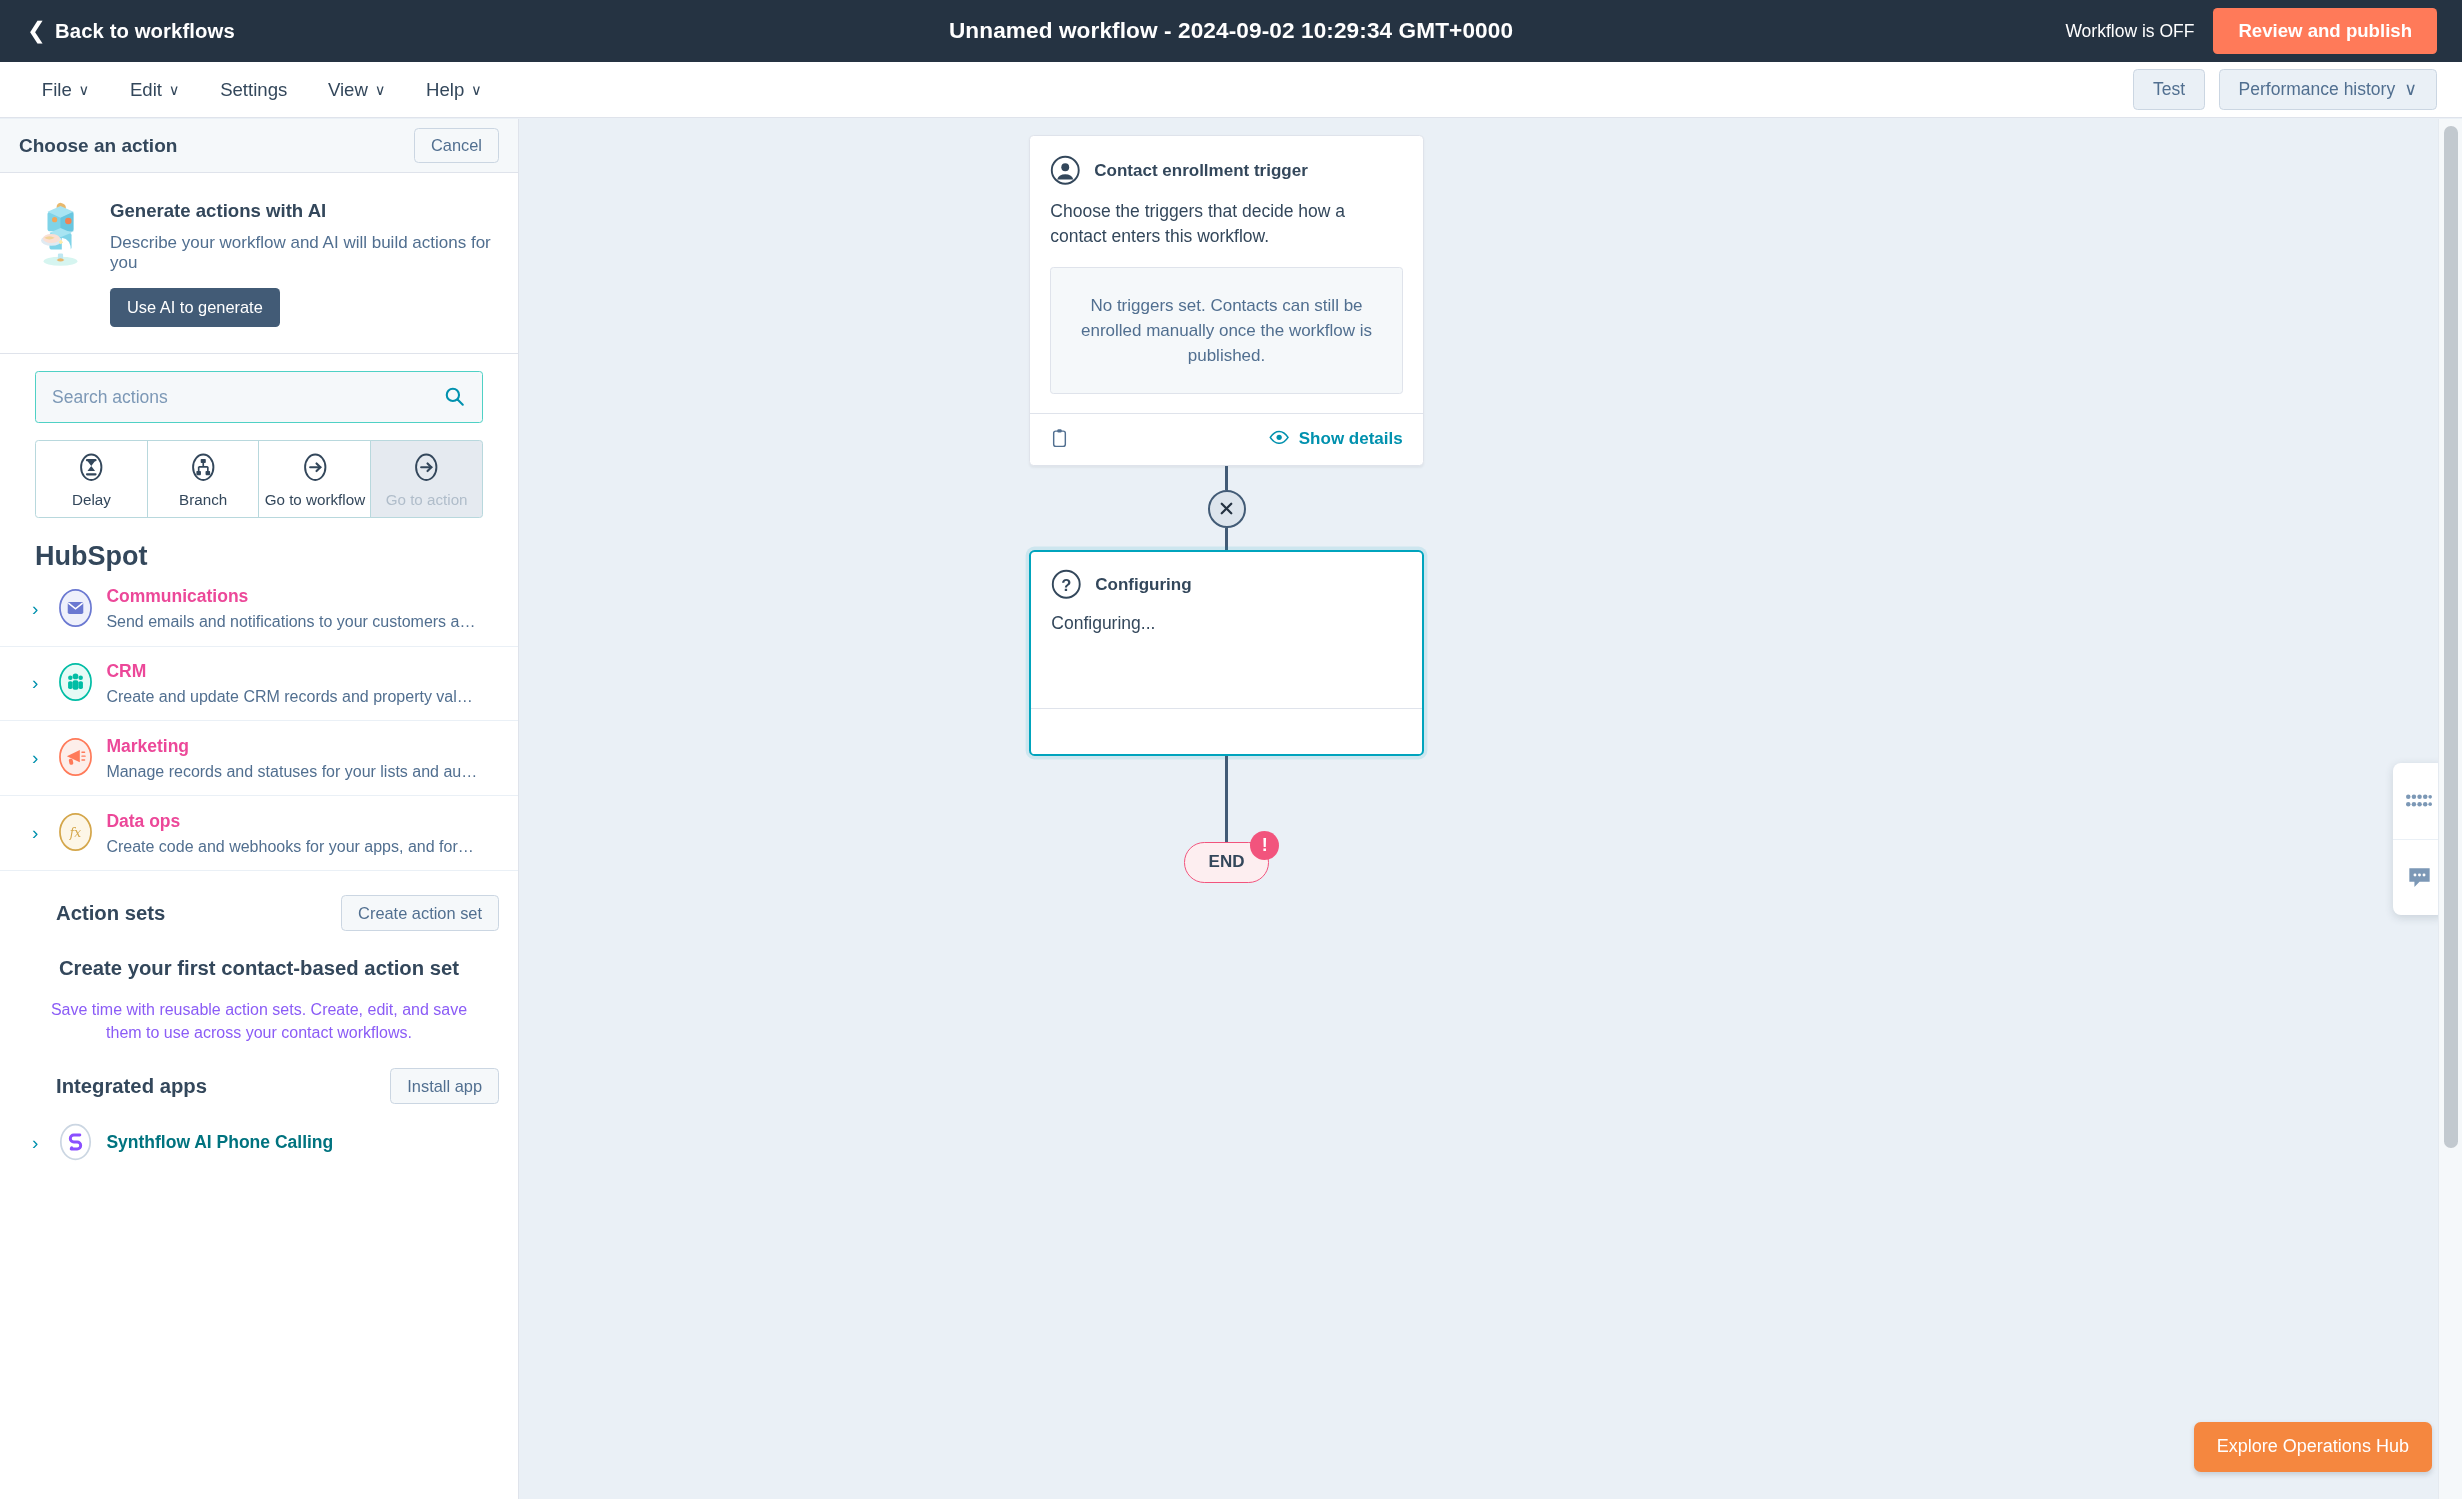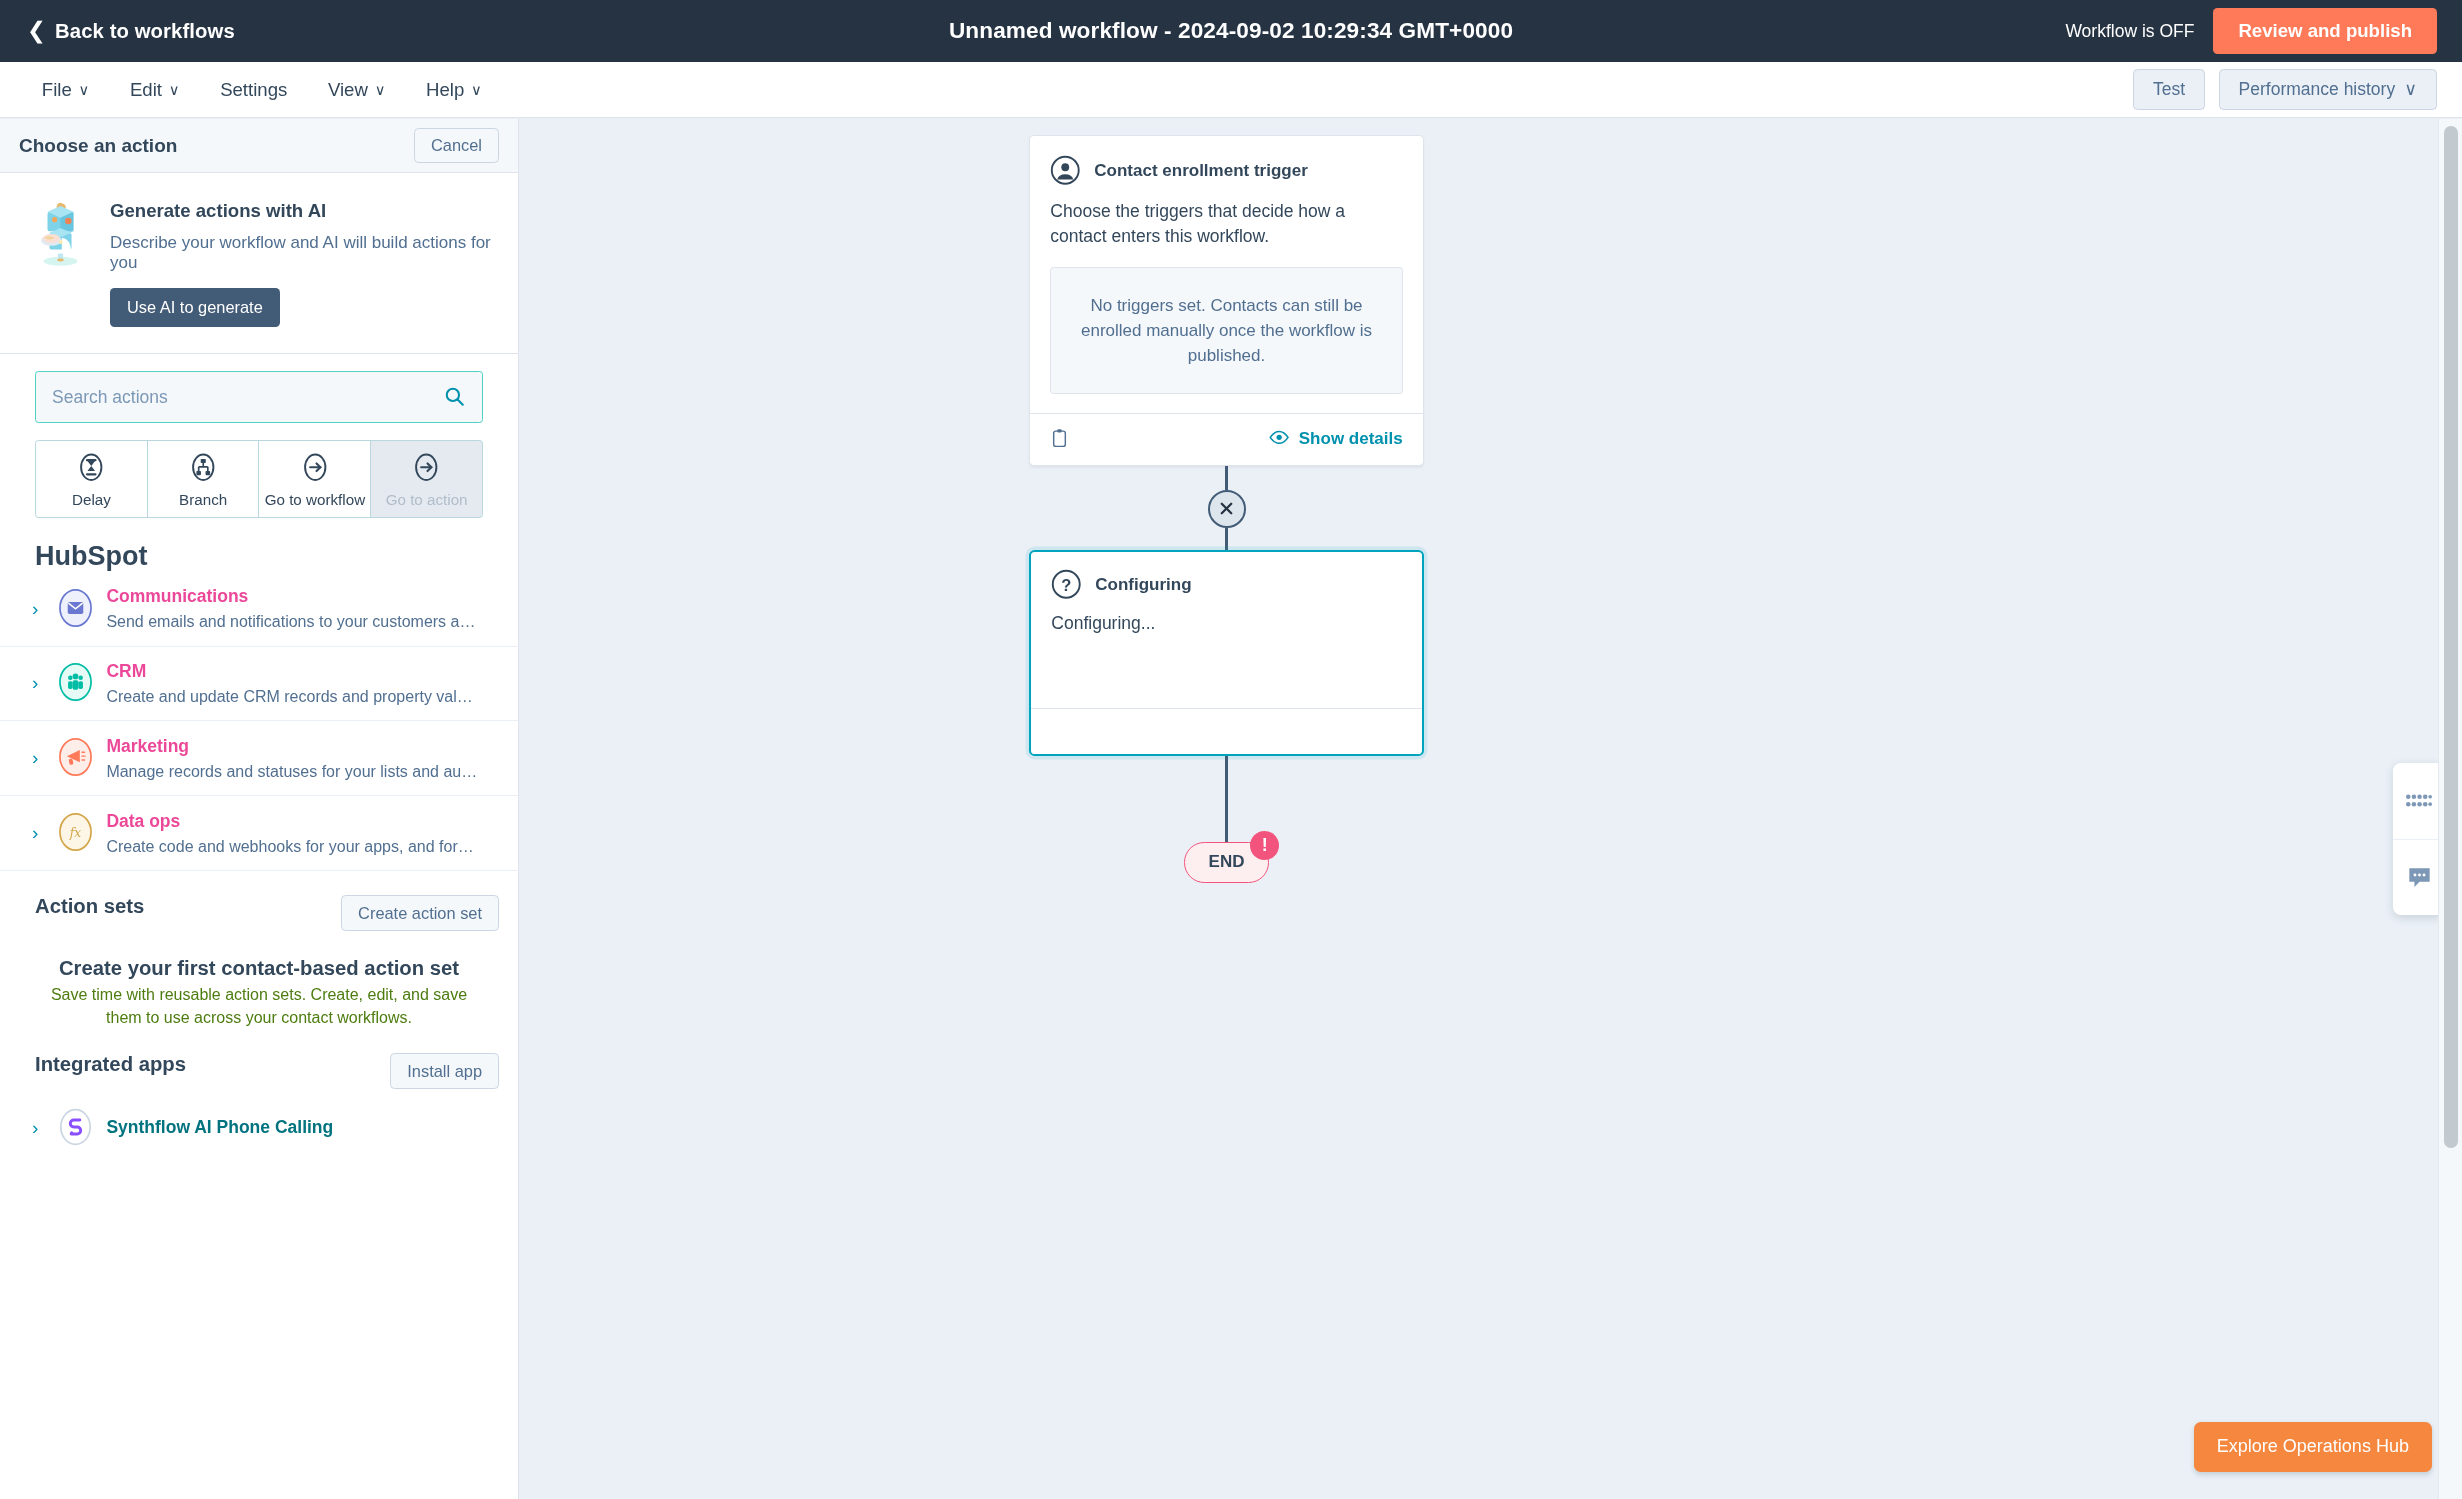--- a/index.html
+++ b/index.html
@@ -129,31 +129,32 @@
   .cat-icon { flex: none; }
   .cat-text { min-width: 0; }
   .cat-name { font-size: 17.5px; font-weight: 700; color: #ec4899; }
   .cat-desc {
     font-size: 16px; color: #516f90; margin-top: 5.6px;
     white-space: nowrap; overflow: hidden; text-overflow: ellipsis; max-width: 373px;
   }
 
   
   .section-head {
-    display: flex; justify-content: space-between;
+    display: flex; align-items: center; justify-content: space-between;
     padding: 24px 19px 0 35px;
+    margin-left: 21px;
   }
   .section-title { font-size: 20.3px; font-weight: 700; color: #33475b; }
   #empty-title {
     text-align: center; font-size: 20.3px; font-weight: 700; color: #33475b;
     margin-top: 26px; padding: 0 22.6px;
   }
   #empty-desc {
-    text-align: center; font-size: 16px; color: #4d7c0f; line-height: 1.45;
-    margin: 3px auto 0; max-width: 418px;
+    text-align: center; font-size: 16px; color: #8b5cf6; line-height: 1.45;
+    margin: 18px auto 0; max-width: 418px;
   }
   #app-row {
     display: flex; align-items: center; gap: 13.5px;
     padding: 19px 19px 19px 32px; cursor: pointer;
   }
   #app-name { font-size: 17.5px; font-weight: 700; color: #00737f; }
 
   
   #canvas {
     position: absolute; left: 520px; top: 119px; right: 0; bottom: 0;

